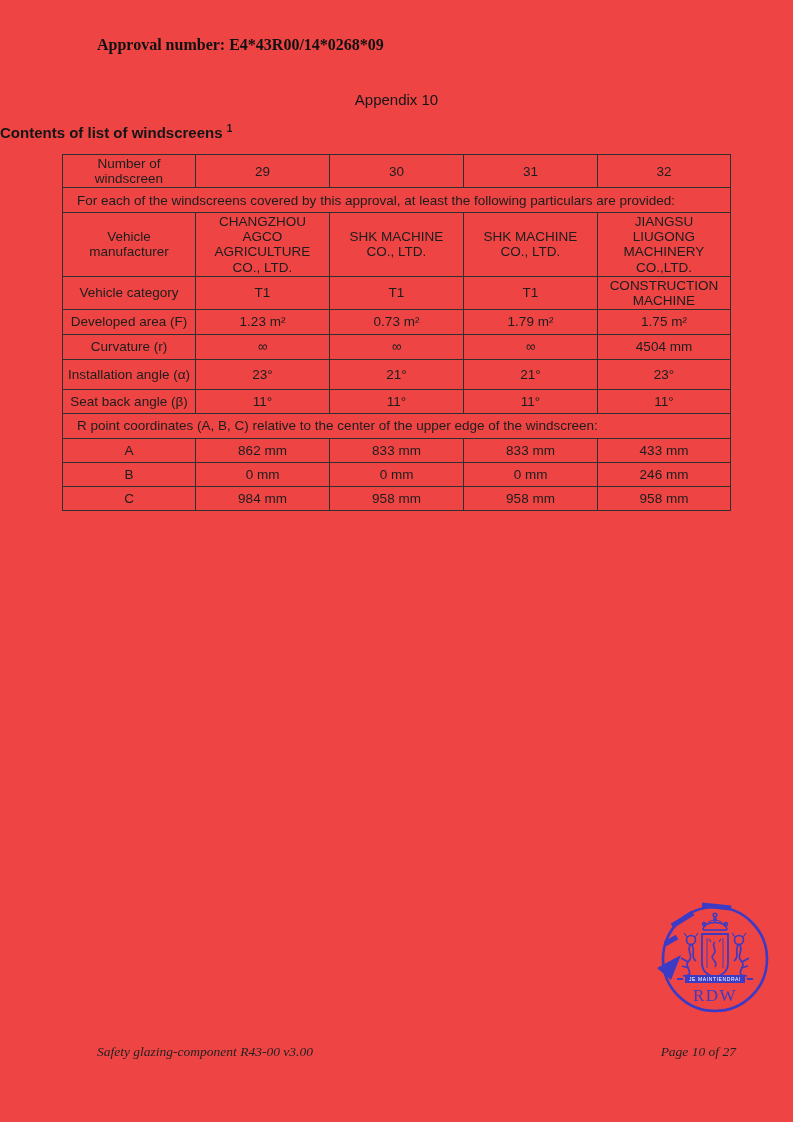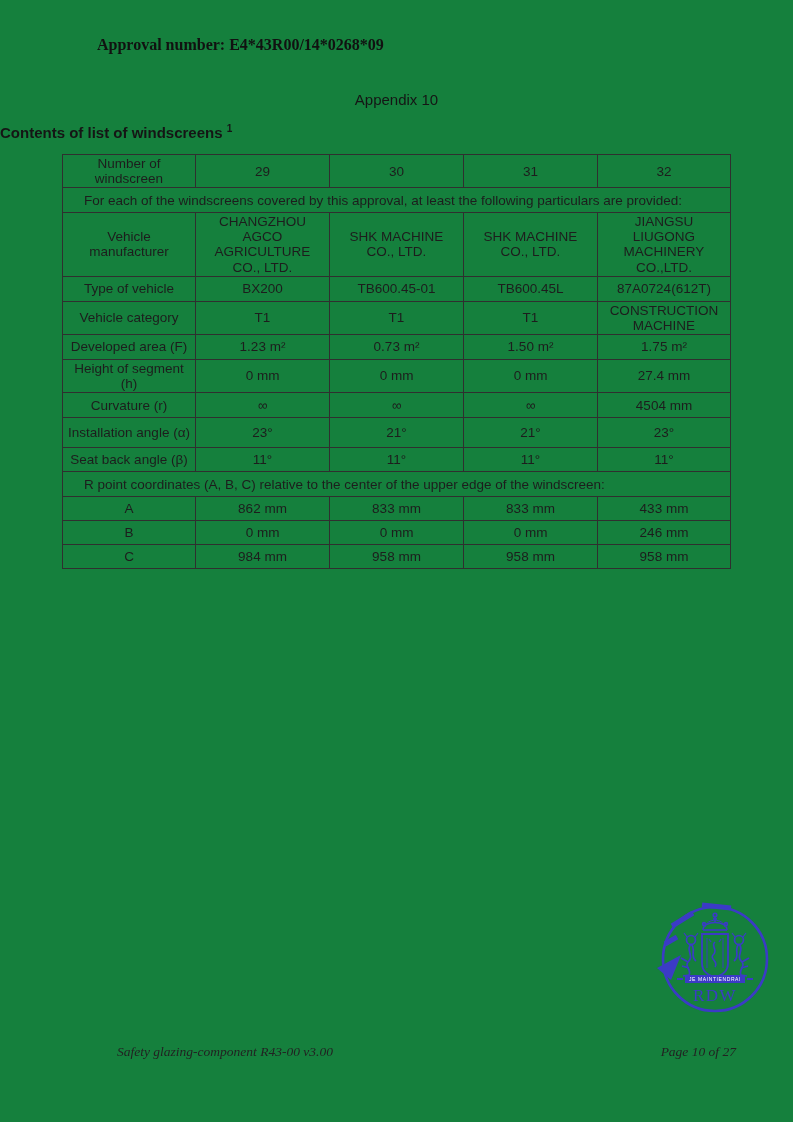--- a/index.html
+++ b/index.html
@@ -1,20 +1,20 @@
 <!DOCTYPE html>
 <html><head>
 <meta charset="utf-8">
 <style>
   html, body { margin: 0; padding: 0; background: #ffffff; }
   .page {
     position: relative;
     width: 793px;
     height: 1122px;
-    background: #15803d;
+    background: #ef4444;
     overflow: hidden;
     font-family: "Liberation Sans", sans-serif;
     color: #1d1d1d;
   }
   .approval-line {
     position: absolute;
     left: 97px;
     top: 36px;
     font-family: "Liberation Serif", serif;
     font-weight: bold;
@@ -56,36 +56,35 @@
     font-size: 13.5px;
     line-height: 1.12;
     text-align: center;
     vertical-align: middle;
     padding: 1px 4px;
     color: #1d1d1d;
     overflow: hidden;
   }
   table.ws-table td.full {
     text-align: left;
-    padding-left: 21px;
+    padding-left: 14px;
   }
   tr.h31 { height: 31px; }
   tr.h25 { height: 25px; }
   tr.h62 { height: 62px; }
   tr.h30 { height: 30px; }
   tr.h24 { height: 24px; }
   .footer-left {
     position: absolute;
     left: 97px;
     top: 1044px;
     font-family: "Liberation Serif", serif;
     font-style: italic;
     font-size: 13.5px;
     color: #222;
-    margin-left: 20px;
   }
   .footer-right {
     position: absolute;
     right: 57px;
     top: 1044px;
     font-family: "Liberation Serif", serif;
     font-style: italic;
     font-size: 13.5px;
     color: #222;
   }
@@ -133,47 +132,33 @@
     <tr class="h25">
       <td class="full" colspan="5">For each of the windscreens covered by this approval, at least the following particulars are provided:</td>
     </tr>
     <tr class="h62">
       <td>Vehicle manufacturer</td>
       <td>CHANGZHOU AGCO AGRICULTURE CO., LTD.</td>
       <td>SHK MACHINE CO., LTD.</td>
       <td>SHK MACHINE CO., LTD.</td>
       <td>JIANGSU LIUGONG MACHINERY CO.,LTD.</td>
     </tr>
-    <tr class="h25">
-      <td>Type of vehicle</td>
-      <td>BX200</td>
-      <td>TB600.45-01</td>
-      <td>TB600.45L</td>
-      <td>87A0724(612T)</td>
-    </tr>
     <tr class="h30">
       <td>Vehicle category</td>
       <td>T1</td>
       <td>T1</td>
       <td>T1</td>
       <td>CONSTRUCTION MACHINE</td>
     </tr>
     <tr class="h25">
       <td>Developed area (F)</td>
       <td>1.23 m²</td>
       <td>0.73 m²</td>
-      <td>1.50 m²</td>
+      <td>1.79 m²</td>
       <td>1.75 m²</td>
-    </tr>
-    <tr class="h30">
-      <td>Height of segment (h)</td>
-      <td>0 mm</td>
-      <td>0 mm</td>
-      <td>0 mm</td>
-      <td>27.4 mm</td>
     </tr>
     <tr class="h25">
       <td>Curvature (r)</td>
       <td>∞</td>
       <td>∞</td>
       <td>∞</td>
       <td>4504 mm</td>
     </tr>
     <tr class="h30">
       <td>Installation angle (α)</td>

